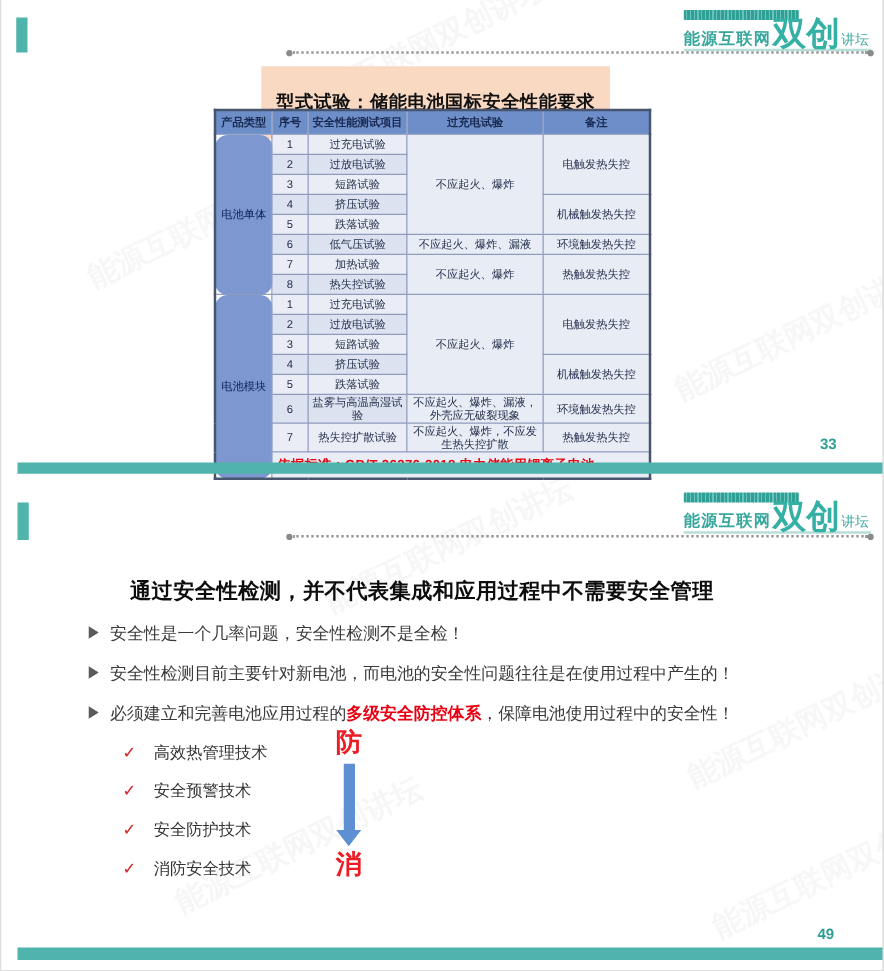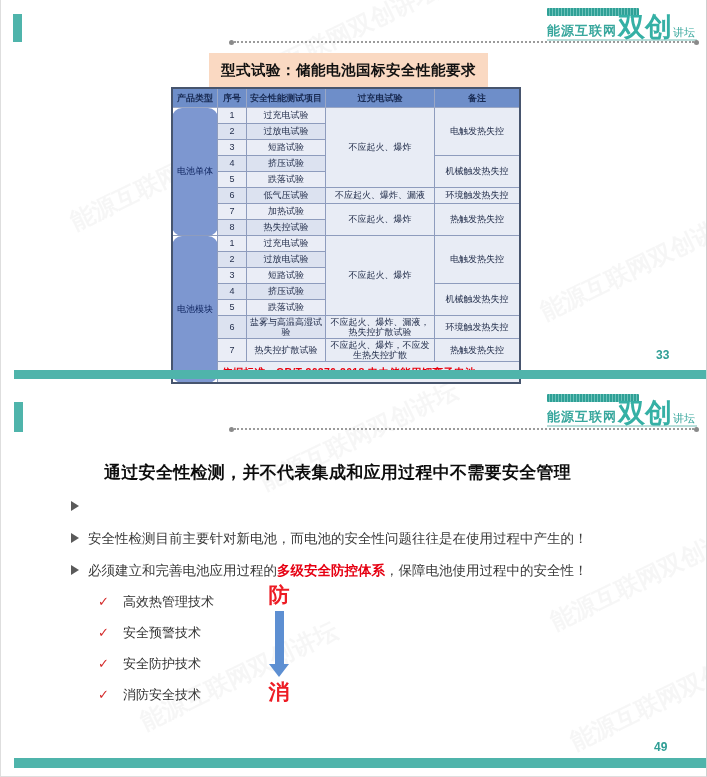--- a/index.html
+++ b/index.html
@@ -25,21 +25,21 @@
   .logo-l1{font-size:13px;font-weight:bold;color:#38a79d;letter-spacing:1px;line-height:14px;}
   .logo-l2{font-size:27px;font-weight:bold;color:#35b0a5;line-height:22px;margin:0 1px;}
   .logo-l3{font-size:11px;font-weight:normal;color:#38a79d;line-height:12px;}
   
   .dots{position:absolute;height:5px;}
   .dots .line{position:absolute;left:5px;right:5px;top:1px;border-top:2px dotted #9b9b9b;}
   .dots .dl,.dots .dr{position:absolute;top:0;width:5px;height:5px;border-radius:50%;background:#8a8a8a;}
   .dots .dl{left:0;} .dots .dr{right:0;}
   
   .banner{position:absolute;background:#fad9c2;color:#111;font-weight:bold;font-size:14.5px;
-    line-height:26px;padding:4px 12px;letter-spacing:.5px;}
+    line-height:26px;padding:16px 12px;letter-spacing:.5px;}
   
   .tbl-wrap{position:absolute;}
   table.safety{border-collapse:collapse;table-layout:fixed;font-size:9px;border:2px solid #47556e;}
   table.safety th{background:#6e8ec9;color:#182a52;font-weight:bold;height:18px;
     border:1px solid #9aa7c5;padding:0 1px;}
   table.safety td{border:1px solid #8e9cbd;text-align:center;vertical-align:middle;
     padding:0 2px;height:15px;color:#25304d;line-height:1.15;}
   table.safety tr.a td{background:#eaedf6;}
   table.safety tr.b td{background:#dce2f0;}
   table.safety td.cat{background:#7d97d0 !important;color:#0f2560;font-weight:normal;border-radius:10px;}
@@ -172,21 +172,21 @@
             <td>挤压试验</td>
             <td rowspan="2" class="remark">机械触发热失控</td>
           </tr>
           <tr class="a">
             <td>5</td>
             <td>跌落试验</td>
           </tr>
           <tr class="b" style="height: 23px;">
             <td>6</td>
             <td>盐雾与高温高湿试验</td>
-            <td class="req">不应起火、爆炸、漏液，热失控扩散试验</td>
+            <td class="req">不应起火、爆炸、漏液，外壳应无破裂现象</td>
             <td class="remark">环境触发热失控</td>
           </tr>
           <tr class="a" style="height: 23px;">
             <td>7</td>
             <td>热失控扩散试验</td>
             <td class="req">不应起火、爆炸，不应发生热失控扩散</td>
             <td class="remark">热触发热失控</td>
           </tr>
           <tr class="b">
             <td colspan="4" class="std">依据标准：GB/T 36276-2018 电力储能用锂离子电池</td>
@@ -214,20 +214,21 @@
     <span class="dl"></span>
       <span class="line"></span>
       <span class="dr"></span>
   </div>
 
   <div class="s2-heading" style="left:68px;top:461px;margin-left:35px;">通过安全性检测，并不代表集成和应用过程中不需要安全管理</div>
 
   <div class="bullets" style="left:70px;top:498px;">
     <div class="bullet-row">
       <span class="bullet-arrow"></span>
+      <span class="bullet-text">安全性是一个几率问题，安全性检测不是全检！</span>
     </div>
     <div class="bullet-row">
       <span class="bullet-arrow"></span>
       <span class="bullet-text">安全性检测目前主要针对新电池，而电池的安全性问题往往是在使用过程中产生的！</span>
     </div>
     <div class="bullet-row">
       <span class="bullet-arrow"></span>
       <span class="bullet-text"><span>必须建立和完善电池应用过程的</span><span class="bullet-em">多级安全防控体系</span><span>，保障电池使用过程中的安全性！</span></span>
     </div>
   </div>

